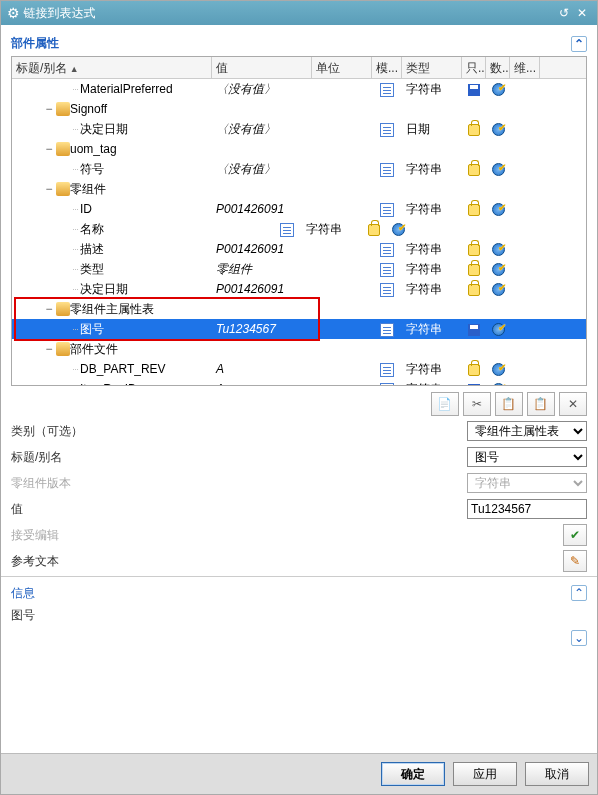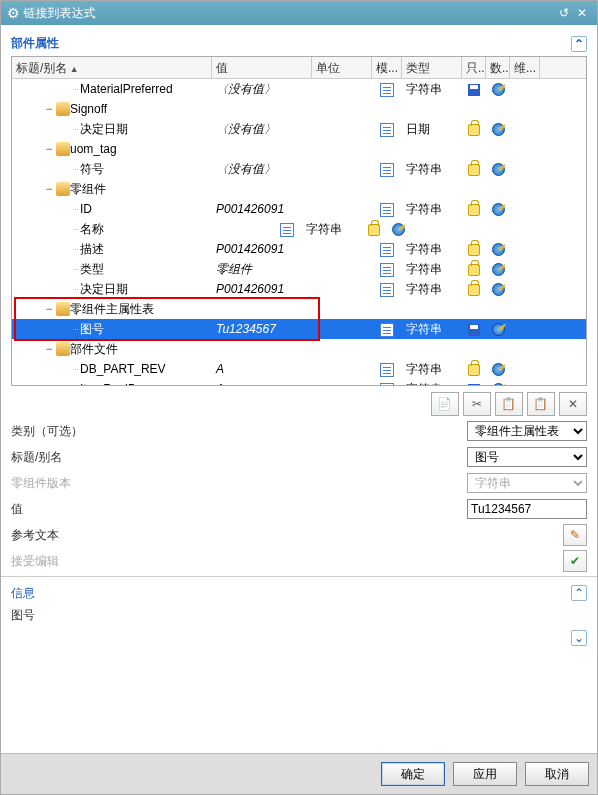--- a/index.html
+++ b/index.html
@@ -66,21 +66,21 @@
 .combo .fill{flex:1;}
 
 hr { border:none; border-top:1px solid #ccc; margin:4px -10px;}
 
 .info-title { color:#2060c0; margin:4px 0; display:flex;}
 .info-title .sp{flex:1;}
 .info-body { font-size:12px; color:#333; line-height:18px;}
 
 .buttonbar { background:#dedede; padding:8px; display:flex; justify-content:flex-end; gap:8px; border-top:1px solid #bbb;}
 .btn { min-width:64px; height:24px; border:1px solid #888; background:linear-gradient(#fefefe,#e0e0e0); cursor:pointer; }
-.btn.primary { border:1px solid #2a69b0; box-shadow:0 0 0 1px #bcd6f2 inset;}
+.btn.primary { border:1px solid #2a69b0; box-shadow:0 0 0 1px #bcd6f2 inset;font-weight:bold;}
 
 ::-webkit-scrollbar{width:16px;}
 ::-webkit-scrollbar-track{background:#eee;}
 ::-webkit-scrollbar-thumb{background:#c5c5c5;border:1px solid #aaa;}
 ::-webkit-scrollbar-button{background:#ddd;height:16px;border:1px solid #aaa;}
 </style>
 </head>
 <body>
 
 <div class="dialog">
@@ -386,31 +386,31 @@
         </div>
       </div>
       <div class="frow">
         <div class="flabel">值</div>
         <div class="fcontrol combo">
             <span class="fill"></span>
           <input class="tx" value="Tu1234567" style="">
         </div>
       </div>
       <div class="frow">
+        <div class="flabel dim">接受编辑</div>
+        <div class="fcontrol combo">
+            <span class="fill"></span>
+          <div class="rbtn" style="color:#2a8a2a;">✔</div>
+        </div>
+      </div>
+      <div class="frow">
         <div class="flabel">参考文本</div>
         <div class="fcontrol combo">
             <span class="fill"></span>
           <div class="rbtn" style="color:#c06000;">✎</div>
-        </div>
-      </div>
-      <div class="frow">
-        <div class="flabel dim">接受编辑</div>
-        <div class="fcontrol combo">
-            <span class="fill"></span>
-          <div class="rbtn" style="color:#2a8a2a;">✔</div>
         </div>
       </div>
     </div>
 
     <hr>
 
     <div class="info-title">
       <span>信息</span>
       <span class="sp"></span>
       <span class="chev-up">⌃</span>

